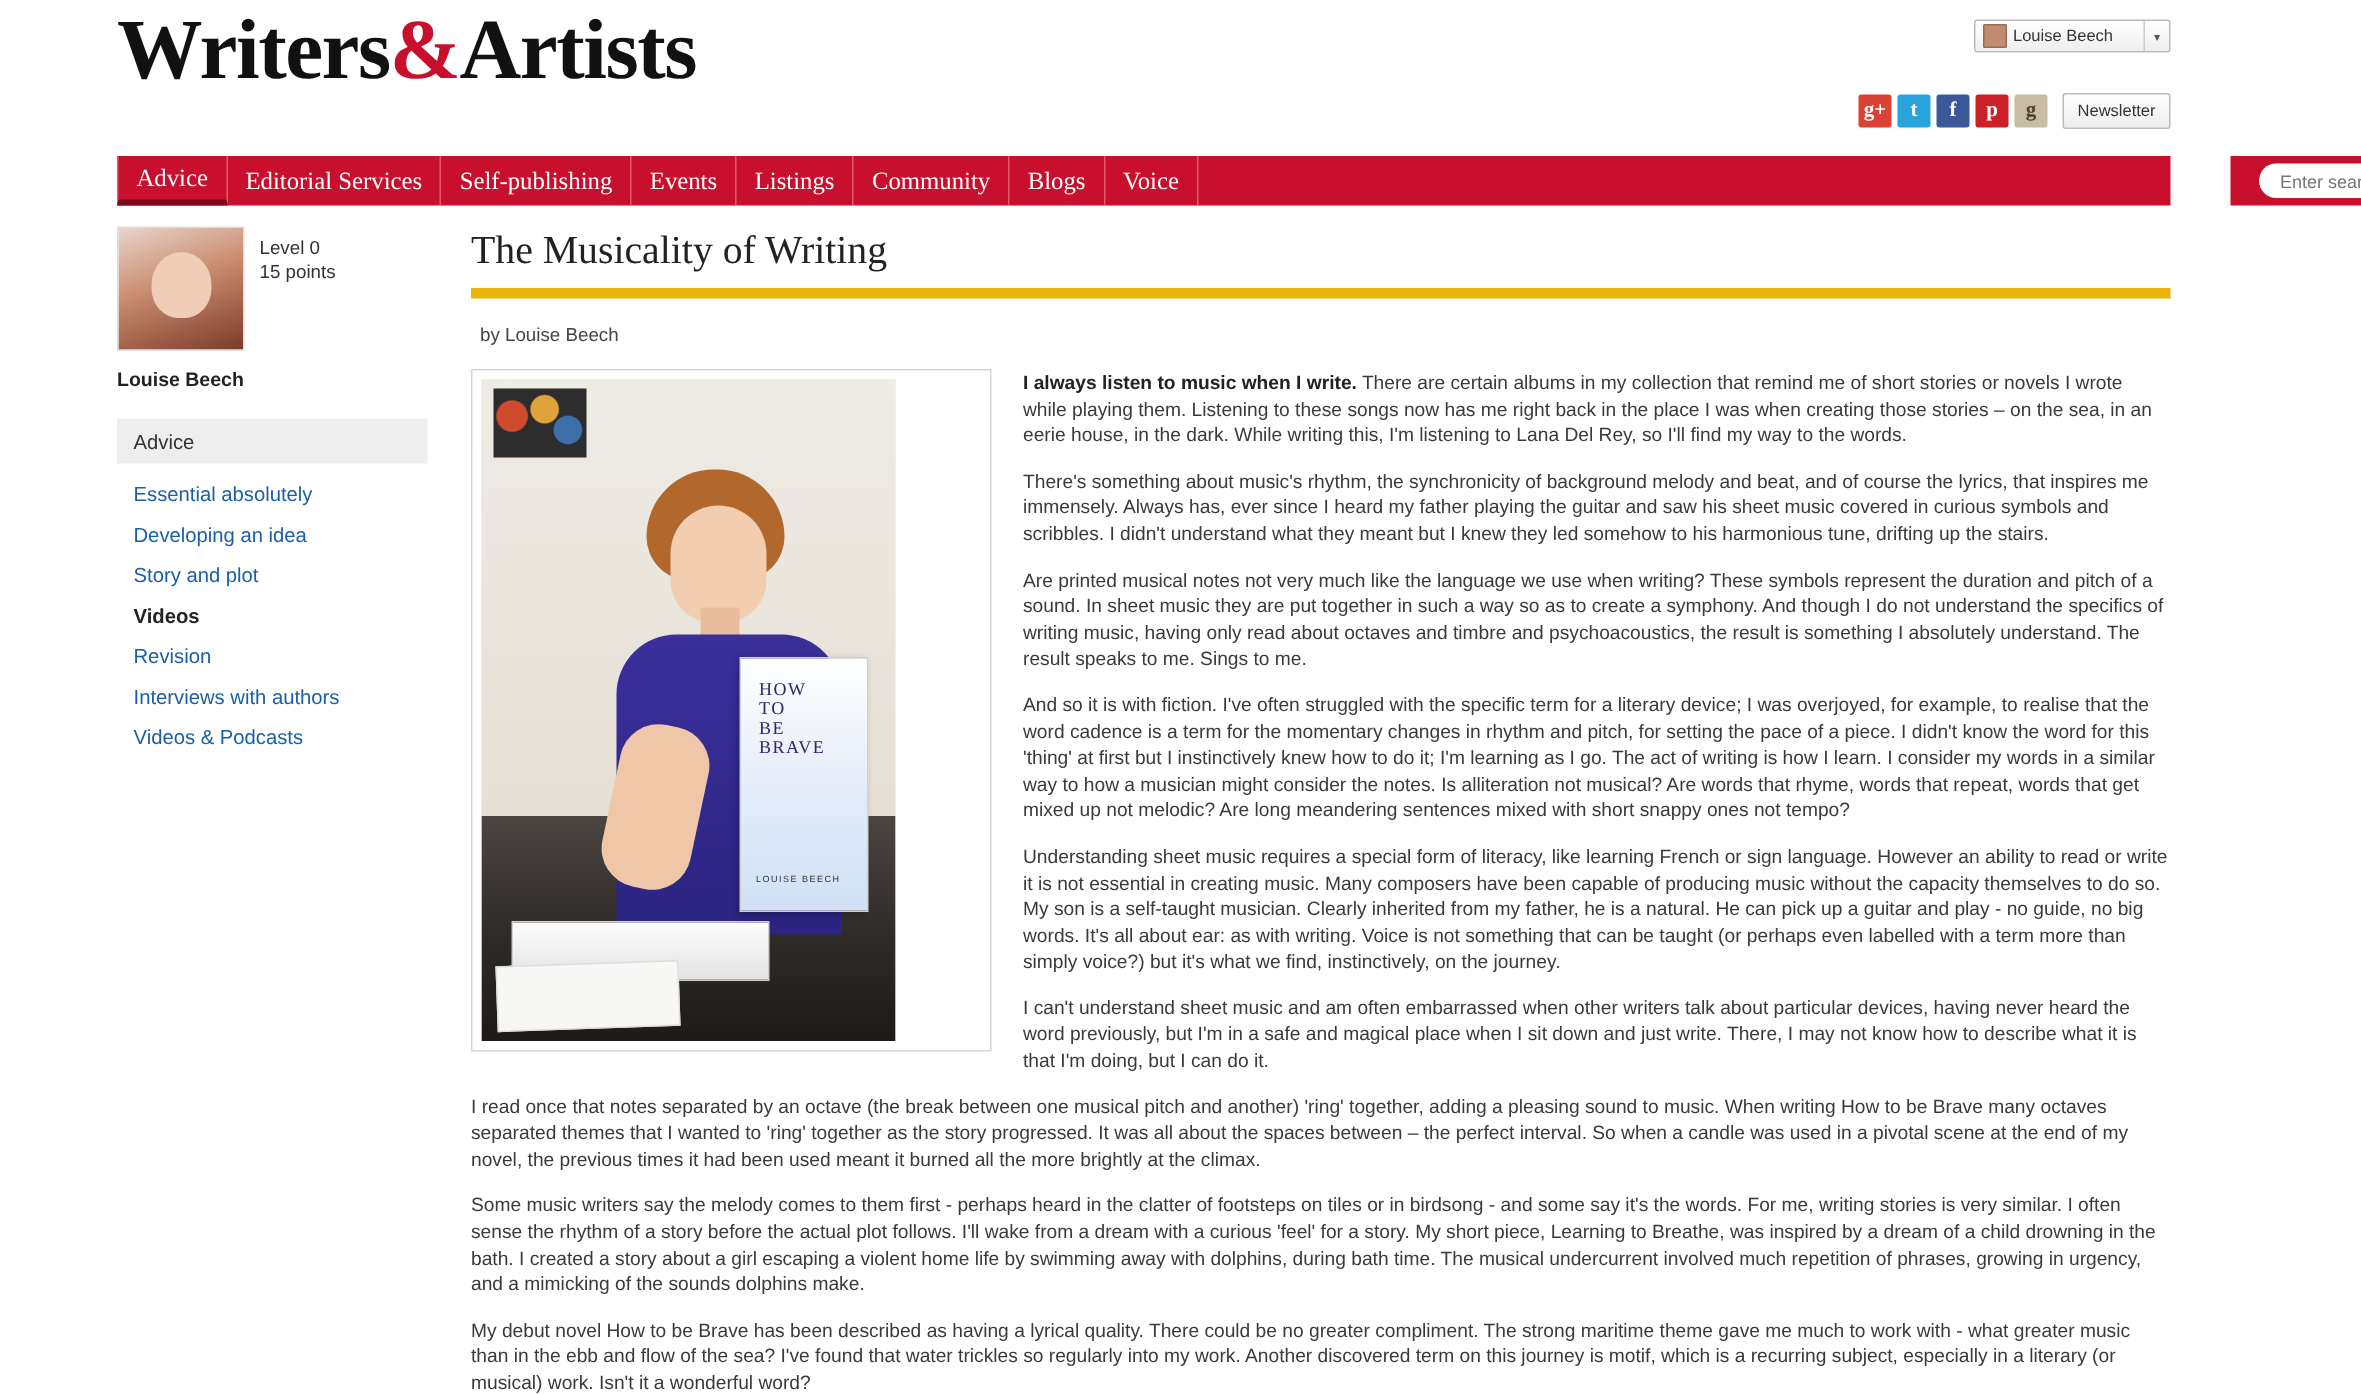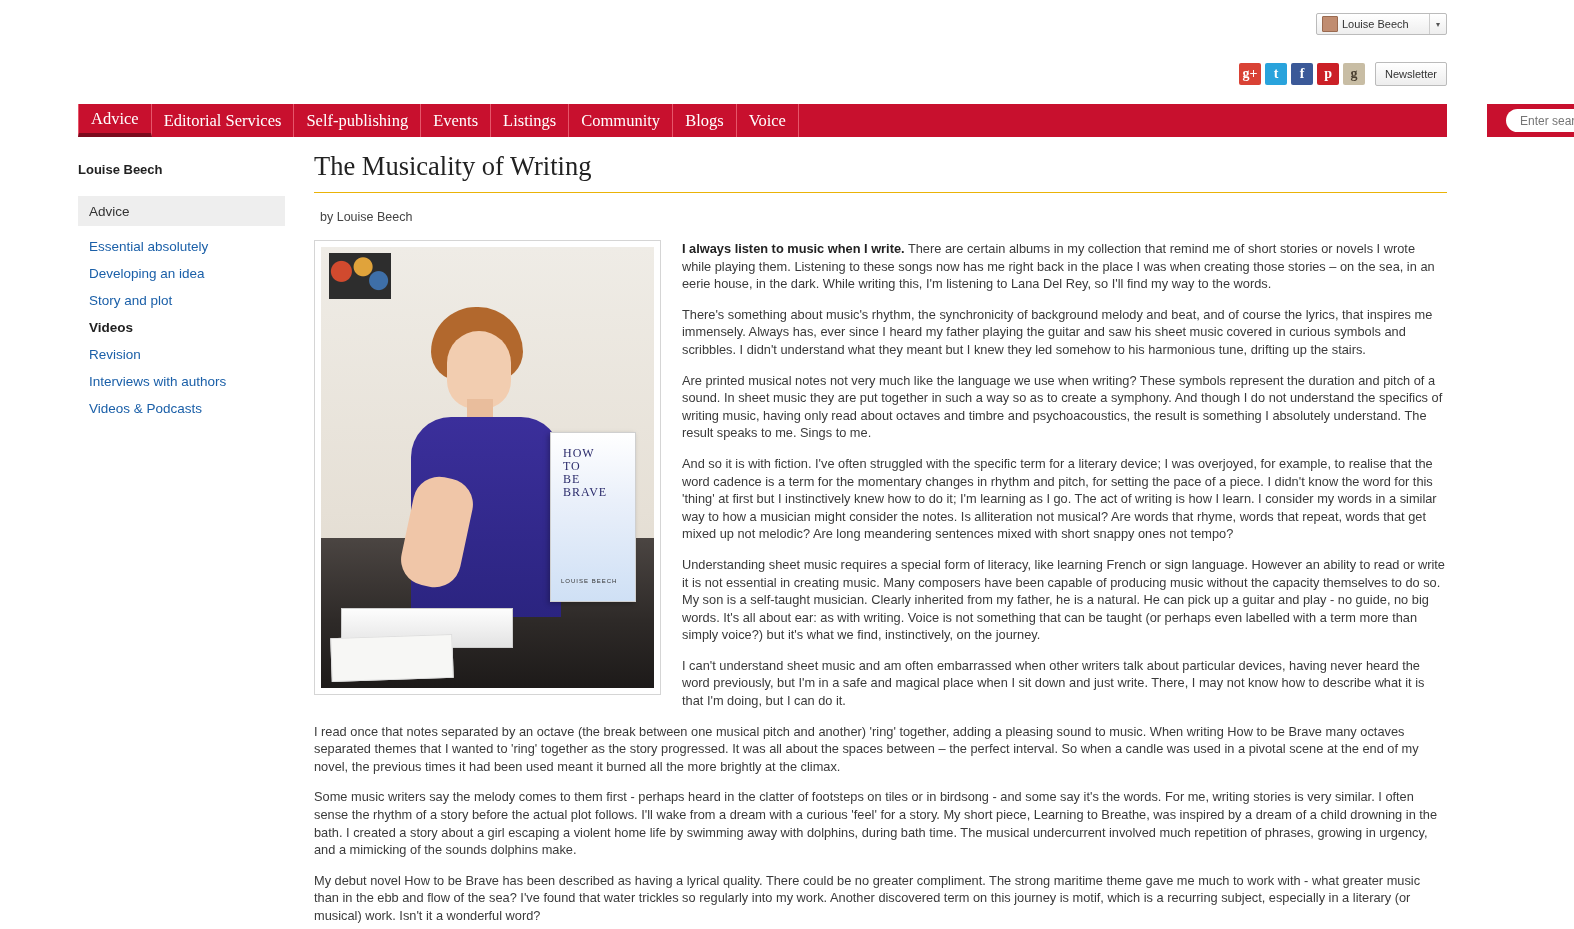--- a/index.html
+++ b/index.html
@@ -263,21 +263,21 @@
     padding: 14px 0 0 29px;
     min-width: 0;
   }
   .article-title {
     font-family: "Liberation Serif", serif;
     font-size: 26.5px;
     color: #222;
     font-weight: normal;
     margin: 0;
     padding-bottom: 10px;
-    border-bottom: 1px solid #eab308;
+    border-bottom: 7px solid #eab308;
   }
   .byline {
     font-size: 12.5px;
     color: #444;
     margin: 17px 0 0 6px;
   }
   .article-body {
     margin-top: 16px;
     font-size: 12.8px;
     line-height: 17.6px;
@@ -287,21 +287,21 @@
   .figure {
     float: left;
     width: 347px;
     margin: 0 21px 6px 0;
     border: 1px solid #d5d5d5;
     padding: 6px;
     background: #fff;
     box-sizing: border-box;
   }
   .figure-img {
-    width: 333px;
+    width: 276px;
     height: 441px;
     background: #e9e3dc;
     position: relative;
     overflow: hidden;
   }
   
   .ph-wall { position:absolute; inset:0; background:linear-gradient(180deg,#efece6 0%, #e6e0d6 60%, #dcd5c9 100%); }
   .ph-art { position:absolute; left:8px; top:6px; width:62px; height:46px; background:
       radial-gradient(circle at 20% 40%, #d14a2e 0 10px, transparent 11px),
       radial-gradient(circle at 55% 30%, #e0a33b 0 9px, transparent 10px),
@@ -336,20 +336,21 @@
   .article-body p.first { margin-top: 16px; }
   .article-body b { color: #222; }
 </style>
 </head>
 <body>
 
 <div class="page">
 
   <div class="header">
     <div class="logo">
+      <div class="logo-main"><span>Writers</span><span class="logo-amp">&amp;</span><span>Artists</span></div>
     </div>
 
     <div class="account-box">
       <div class="account-avatar"></div>
       <div class="account-name">Louise Beech</div>
       <div class="account-caret">▾</div>
     </div>
 
     <div class="social-row">
       <div class="social s-gplus">g+</div>
@@ -377,20 +378,27 @@
       <div class="search-box">
         <input class="search-input" type="text" placeholder="Enter search terms..." style="">
 
       </div>
     </div>
   </div>
 
   <div class="content">
 
     <div class="sidebar">
+      <div class="profile">
+        <div class="profile-pic"></div>
+        <div class="profile-meta">
+          <div>Level 0</div>
+          <div>15 points</div>
+        </div>
+      </div>
       <div class="profile-name">Louise Beech</div>
 
       <div class="sidebar-section-title">Advice</div>
 
       <div class="sidebar-list">
         <a class="sidebar-link" href="#">Essential absolutely</a>
         <a class="sidebar-link" href="#">Developing an idea</a>
         <a class="sidebar-link" href="#">Story and plot</a>
         <a class="sidebar-link current" href="#">Videos</a>
         <a class="sidebar-link" href="#">Revision</a>

